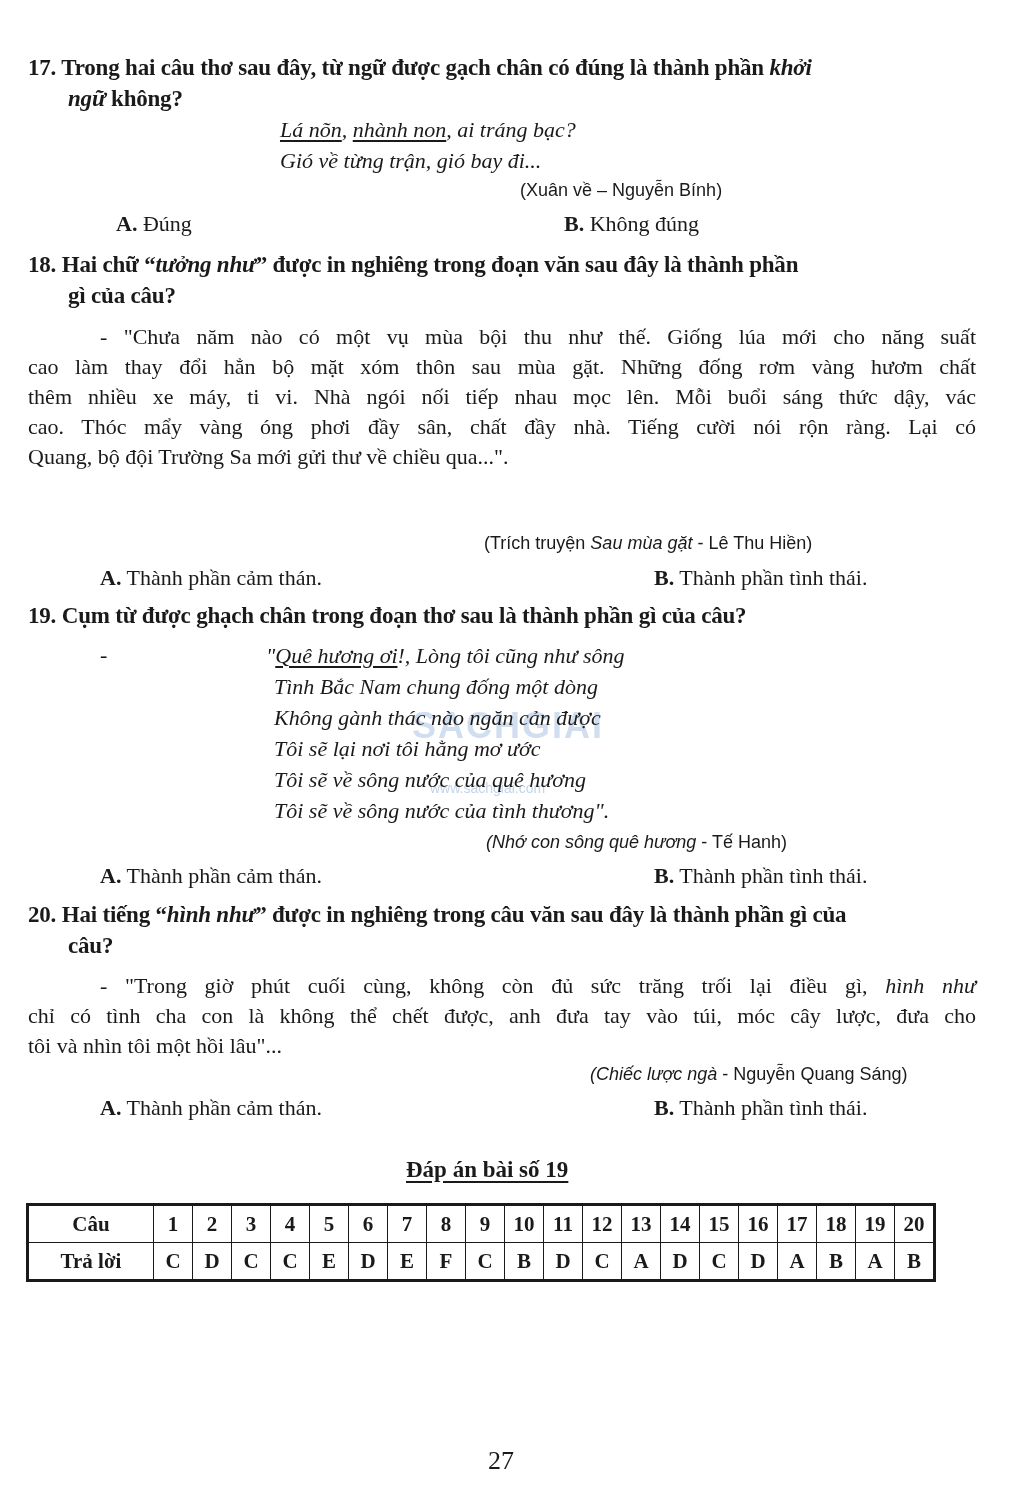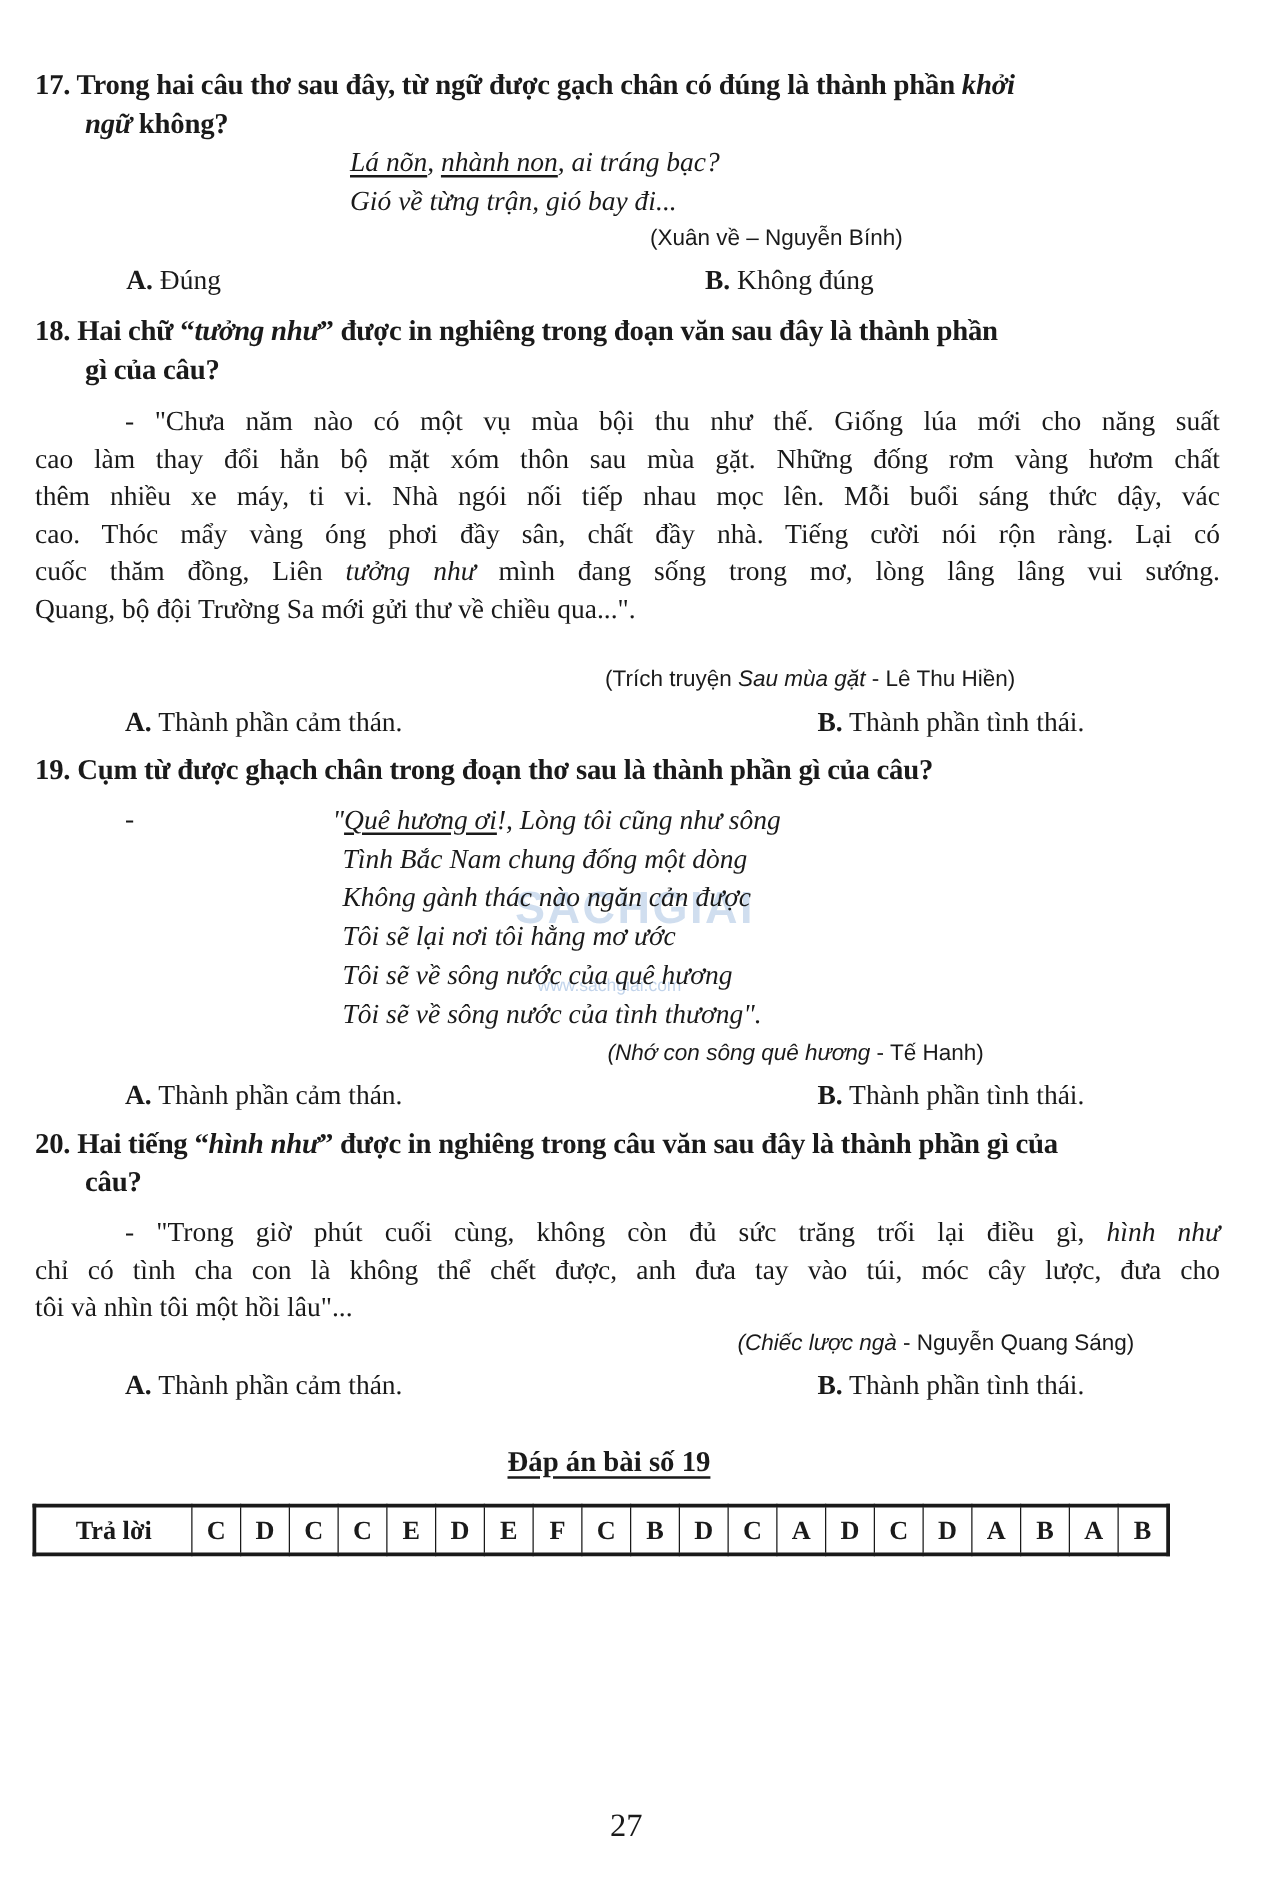--- a/index.html
+++ b/index.html
@@ -51,39 +51,38 @@
   <span>Trong hai câu thơ sau đây, từ ngữ được gạch chân có đúng là thành phần </span><i>khởi</i>
 </div>
 <div class="abs q" style="left:68px; top:86px;">
   <i>ngữ</i><span> không?</span>
 </div>
 <div class="abs poem" style="left:280px; top:117px;">
   <u>Lá nõn</u><span>, </span><u>nhành non</u><span>, ai tráng bạc?</span>
 </div>
 <div class="abs poem" style="left:280px; top:148px;">Gió về từng trận, gió bay đi...</div>
 <div class="abs src" style="left:520px; top:180px;">(Xuân về – Nguyễn Bính)</div>
-<div class="abs opt" style="left:101px; top:211px;">
+<div class="abs opt" style="left:116px; top:211px;">
   <b>A.</b> <span>Đúng</span>
 </div>
 <div class="abs opt" style="left:564px; top:211px;">
   <b>B.</b> <span>Không đúng</span>
 </div>
 
 <div class="abs q" style="left:28px; top:252px;">
   <span>18.</span>
   <span>Hai chữ “</span><i>tưởng như</i><span>” được in nghiêng trong đoạn văn sau đây là thành phần</span>
 </div>
 <div class="abs q" style="left:68px; top:283px;">gì của câu?</div>
 
 <div class="abs body" style="left:28px; top:322px; width:948px;">
   <span class="just-line" style="padding-left:72px; line-height:30px;">- "Chưa năm nào có một vụ mùa bội thu như thế. Giống lúa mới cho năng suất</span>
   <span class="just-line" style="line-height:30px;">cao làm thay đổi hẳn bộ mặt xóm thôn sau mùa gặt. Những đống rơm vàng hươm chất</span>
   <span class="just-line" style="line-height:30px;">thêm nhiều xe máy, ti vi. Nhà ngói nối tiếp nhau mọc lên. Mỗi buổi sáng thức dậy, vác</span>
   <span class="just-line" style="line-height:30px;">cao. Thóc mẩy vàng óng phơi đầy sân, chất đầy nhà. Tiếng cười nói rộn ràng. Lại có</span>
-  <span class="just-line" style="line-height:30px;"><span>cuốc thăm đồng, Liên </span><i>tưởng như</i><span> mình đang sống trong mơ, lòng lâng lâng vui sướng.</span></span>
   <span style="display:block; line-height:30px;">Quang, bộ đội Trường Sa mới gửi thư về chiều qua...".</span>
 </div>
 <div class="abs src" style="left:484px; top:533px;">
   <span>(Trích truyện </span><i>Sau mùa gặt</i><span> - Lê Thu Hiền)</span>
 </div>
 <div class="abs opt" style="left:100px; top:565px;">
   <b>A.</b> <span>Thành phần cảm thán.</span>
 </div>
 <div class="abs opt" style="left:654px; top:565px;">
   <b>B.</b> <span>Thành phần tình thái.</span>
@@ -131,20 +130,43 @@
   <b>A.</b> <span>Thành phần cảm thán.</span>
 </div>
 <div class="abs opt" style="left:654px; top:1095px;">
   <b>B.</b> <span>Thành phần tình thái.</span>
 </div>
 
 <div class="abs answer-title" style="left:406px; top:1157px;">Đáp án bài số 19</div>
 
 <table class="answers">
   <tbody>
+      <tr>
+    <td class="head">Câu</td>
+    <td>1</td>
+    <td>2</td>
+    <td>3</td>
+    <td>4</td>
+    <td>5</td>
+    <td>6</td>
+    <td>7</td>
+    <td>8</td>
+    <td>9</td>
+    <td>10</td>
+    <td>11</td>
+    <td>12</td>
+    <td>13</td>
+    <td>14</td>
+    <td>15</td>
+    <td>16</td>
+    <td>17</td>
+    <td>18</td>
+    <td>19</td>
+    <td>20</td>
+  </tr>
   <tr>
     <td class="head">Trả lời</td>
     <td>C</td>
     <td>D</td>
     <td>C</td>
     <td>C</td>
     <td>E</td>
     <td>D</td>
     <td>E</td>
     <td>F</td>

